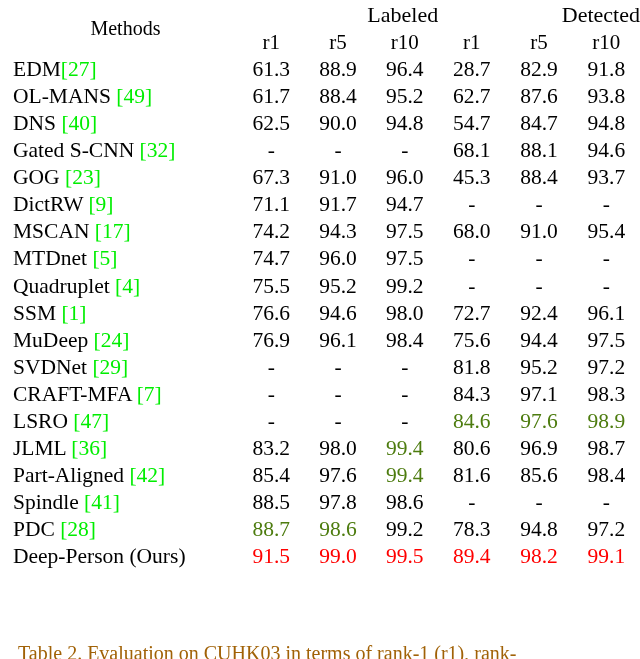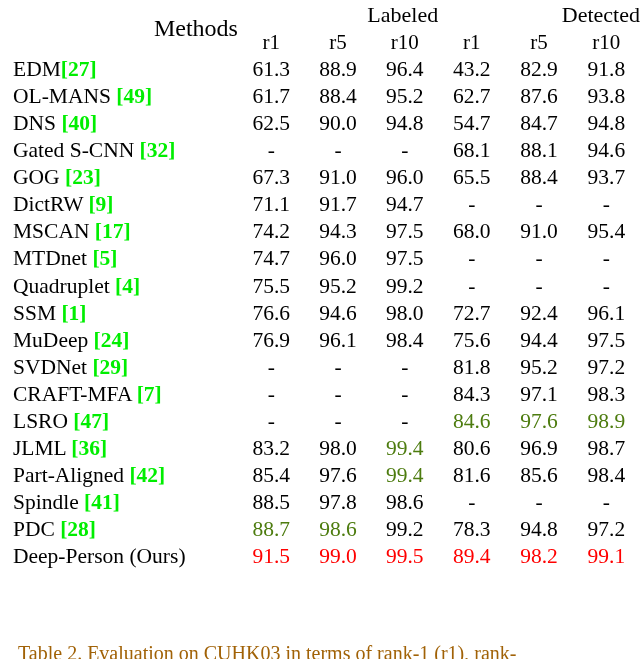--- a/index.html
+++ b/index.html
@@ -46,23 +46,23 @@
   
   .vdiv-l { border-left: 1.4px solid #000; }
 
   
   col.c-method { width: 237px; }
   col.c-num    { width: 66.5px; }
   col.c-num-l  { width: 67px; }
 
   
   .h-methods {
-    text-align: right;
+    text-align: center;
     padding-left: 13px !important;
-    font-size: 24px;
+    font-size: 20px;
     height: 56px;
     vertical-align: middle;
   }
   .h-group {
     text-align: right;
     font-size: 22px;
     height: 29px;
     vertical-align: middle;
   }
   .h-rank {
@@ -79,21 +79,21 @@
     height: 27.1px;
     vertical-align: middle;
     white-space: nowrap;
   }
   .n-cell {
     text-align: center;
     height: 27.1px;
     vertical-align: middle;
   }
 
-  .ref { color: #00ee00; font-weight: bold; }
+  .ref { color: #00ee00; }
   .blue { color: #4d7c0f; font-weight: bold; }
   .red  { color: #ff0000; font-weight: bold; }
   .dash { letter-spacing: 0; }
 
   .ours-label {
     font-weight: bold;
   }
 
   
   .caption {
@@ -135,21 +135,21 @@
           <th class="h-rank rule-mid">r10</th>
           <th class="h-rank vdiv-l rule-mid">r1</th>
           <th class="h-rank rule-mid">r5</th>
           <th class="h-rank rule-mid">r10</th>
         </tr>
         <tr class="rule-thick">
           <td class="m-cell">EDM<span class="ref">[27]</span></td>
           <td class="n-cell vdiv-l">61.3</td>
           <td class="n-cell">88.9</td>
           <td class="n-cell">96.4</td>
-          <td class="n-cell vdiv-l">43.2</td>
+          <td class="n-cell vdiv-l">28.7</td>
           <td class="n-cell">82.9</td>
           <td class="n-cell">91.8</td>
         </tr>
         <tr>
           <td class="m-cell">OL-MANS <span class="ref">[49]</span></td>
           <td class="n-cell vdiv-l">61.7</td>
           <td class="n-cell">88.4</td>
           <td class="n-cell">95.2</td>
           <td class="n-cell vdiv-l">62.7</td>
           <td class="n-cell">87.6</td>
@@ -171,21 +171,21 @@
           <td class="n-cell dash">-</td>
           <td class="n-cell vdiv-l">68.1</td>
           <td class="n-cell">88.1</td>
           <td class="n-cell">94.6</td>
         </tr>
         <tr>
           <td class="m-cell">GOG <span class="ref">[23]</span></td>
           <td class="n-cell vdiv-l">67.3</td>
           <td class="n-cell">91.0</td>
           <td class="n-cell">96.0</td>
-          <td class="n-cell vdiv-l">65.5</td>
+          <td class="n-cell vdiv-l">45.3</td>
           <td class="n-cell">88.4</td>
           <td class="n-cell">93.7</td>
         </tr>
         <tr>
           <td class="m-cell">DictRW <span class="ref">[9]</span></td>
           <td class="n-cell vdiv-l">71.1</td>
           <td class="n-cell">91.7</td>
           <td class="n-cell">94.7</td>
           <td class="n-cell vdiv-l dash">-</td>
           <td class="n-cell dash">-</td>

